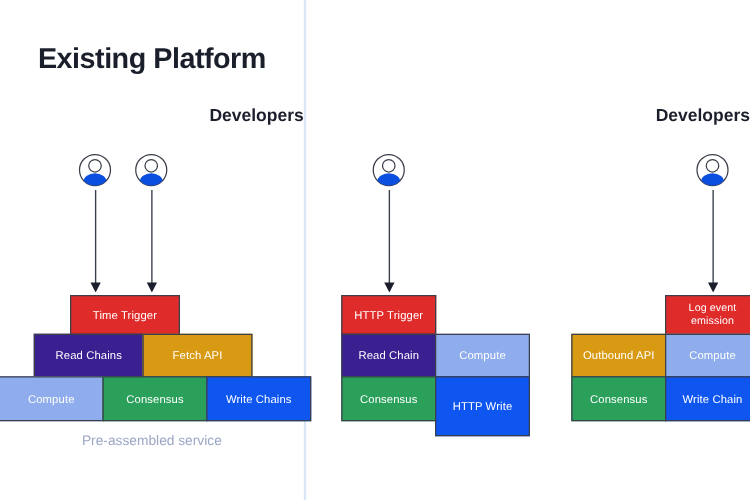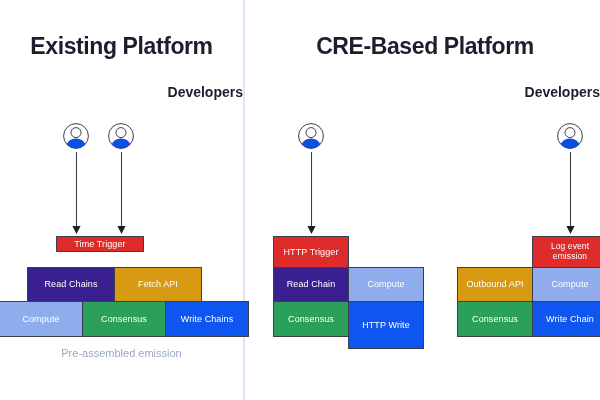--- a/index.html
+++ b/index.html
@@ -110,23 +110,22 @@
 </style>
 </head>
 <body>
 
 <div id="stage">
 
   <div class="divider"></div>
 
   <div class="panel-title" id="title-left">Existing Platform</div>
   <div class="panel-subtitle" id="sub-left">Developers</div>
-  <div class="caption" id="cap-left">Pre-assembled emission</div>
-
-  <div class="panel-title" id="title-right">CRE-Based Platform</div>
+  <div class="caption" id="cap-left">Pre-assembled service</div>
+
   <div class="panel-subtitle" id="sub-right">Developers</div>
 
   <div id="layer-avatars">
       <div class="avatar" style="left: 62px; top: 122px;">
         <svg width="28" height="28" viewBox="0 0 28 28">
           <defs>
             <clipPath id="cp62">
               <circle cx="14" cy="14" r="12.4"></circle>
             </clipPath>
           </defs>
@@ -193,21 +192,21 @@
       </div>
       <div class="arrow" style="left: 565px; top: 152px; height: 82px;">
         <svg width="11" height="82" viewBox="0 0 11 82">
           <line x1="5.5" y1="0" x2="5.5" y2="75" stroke="#3a3f4a" stroke-width="1.1"></line>
           <polygon points="1.4,74 9.6,74 5.5,82" fill="#1b1f2b"></polygon>
         </svg>
       </div>
     </div>
   <div id="layer-blocks">
       <div>
-        <div class="blk c-red" style="left: 56px; top: 236px; width: 88px; height: 16px;">
+        <div class="blk c-red" style="left: 56px; top: 236px; width: 88px; height: 32px;">
           <span>Time Trigger</span>
         </div>
         <div class="blk c-indigo" style="left: 27px; top: 267px; width: 88px; height: 35px;">
           <span>Read Chains</span>
         </div>
         <div class="blk c-amber" style="left: 114px; top: 267px; width: 88px; height: 35px;">
           <span>Fetch API</span>
         </div>
         <div class="blk c-lblue" style="left: -1px; top: 301px; width: 84px; height: 36px;">
           <span>Compute</span>

